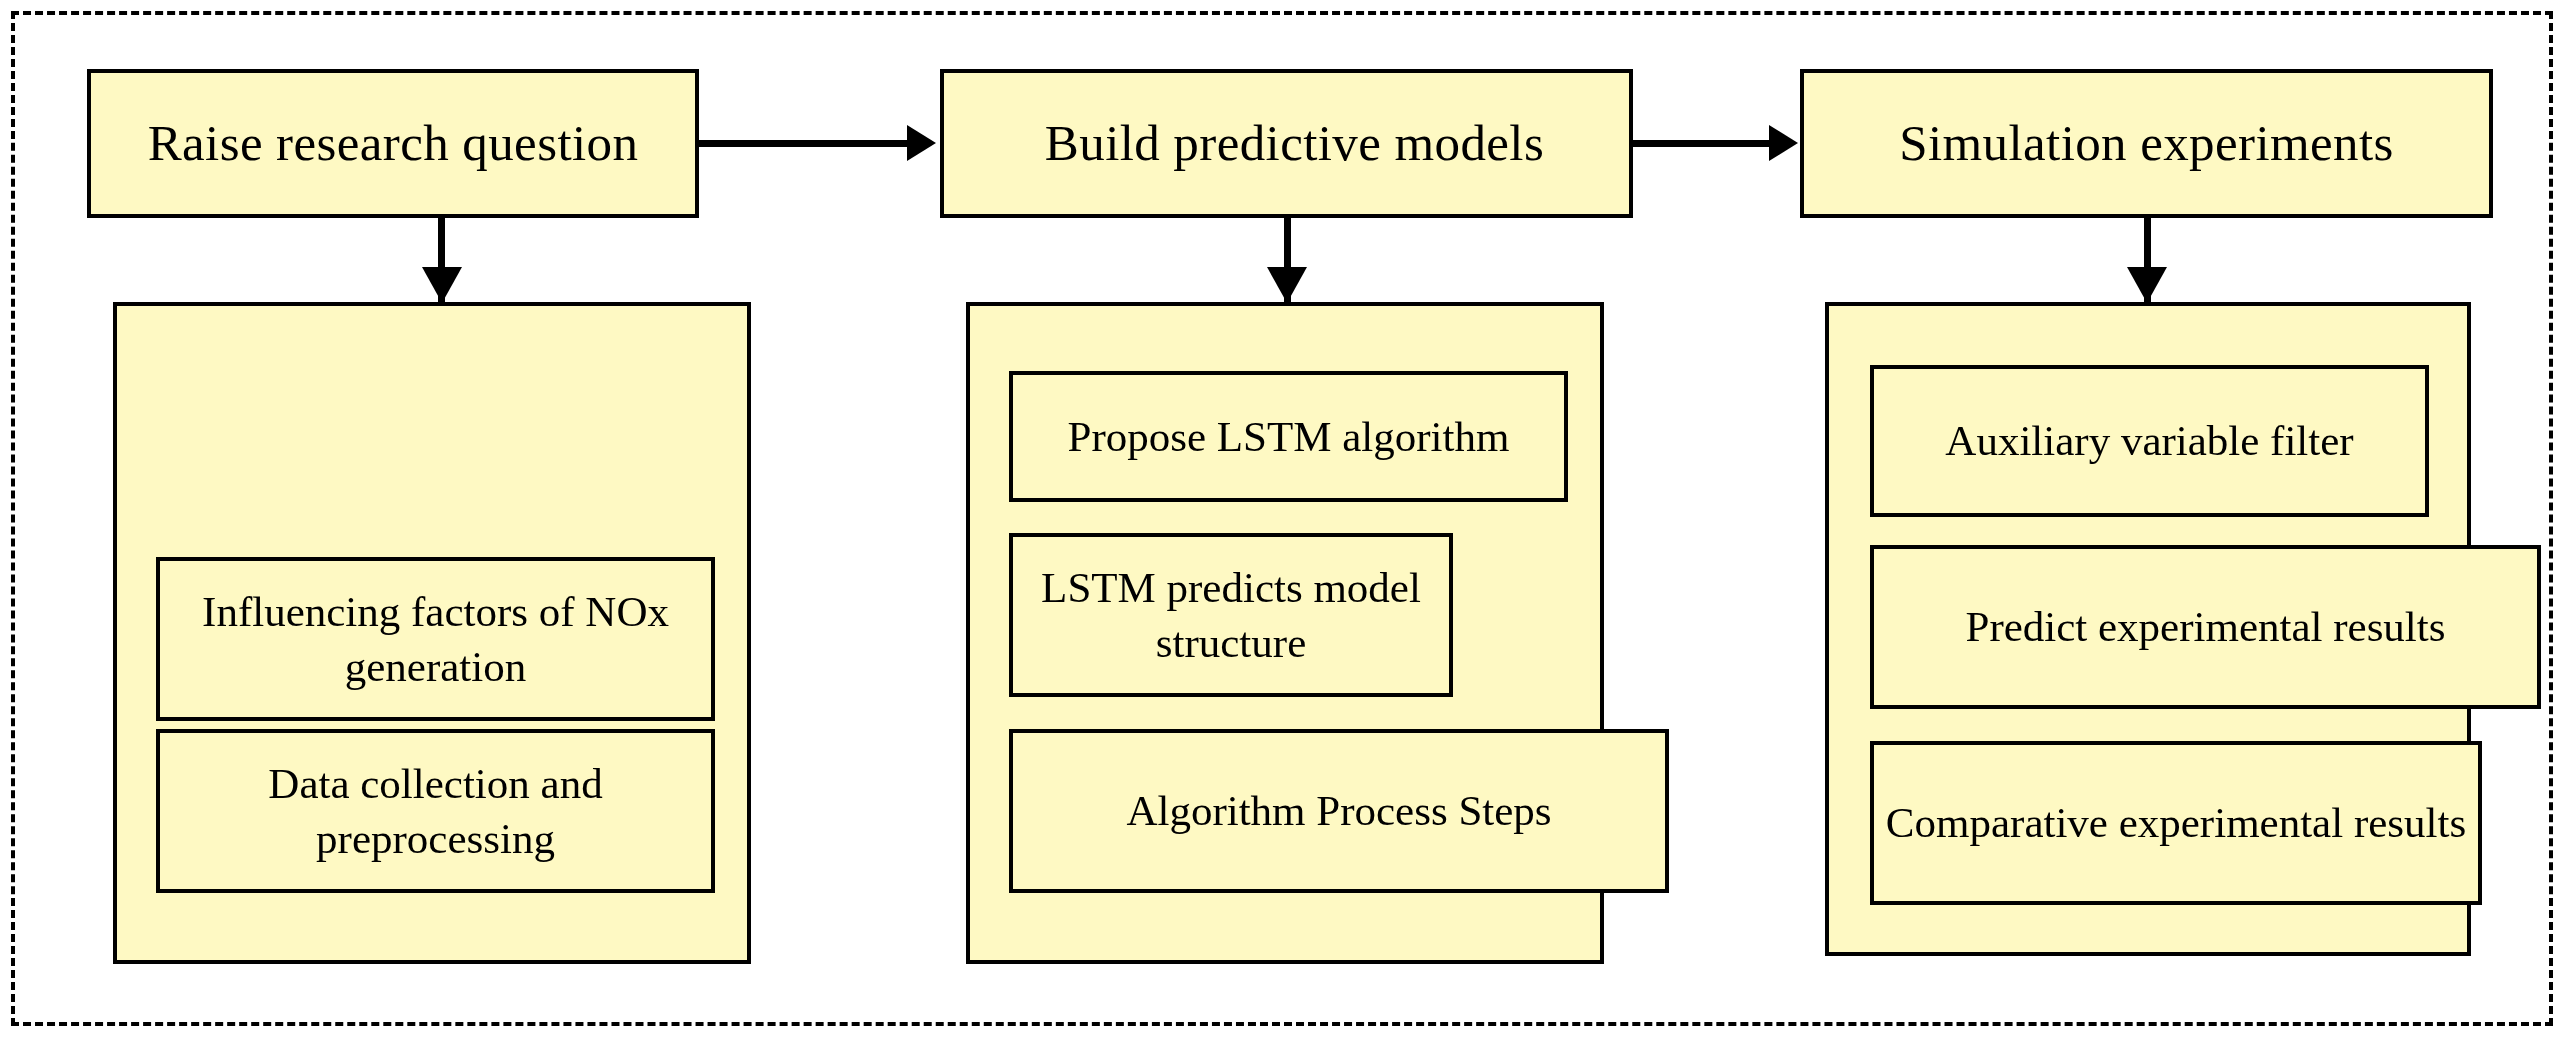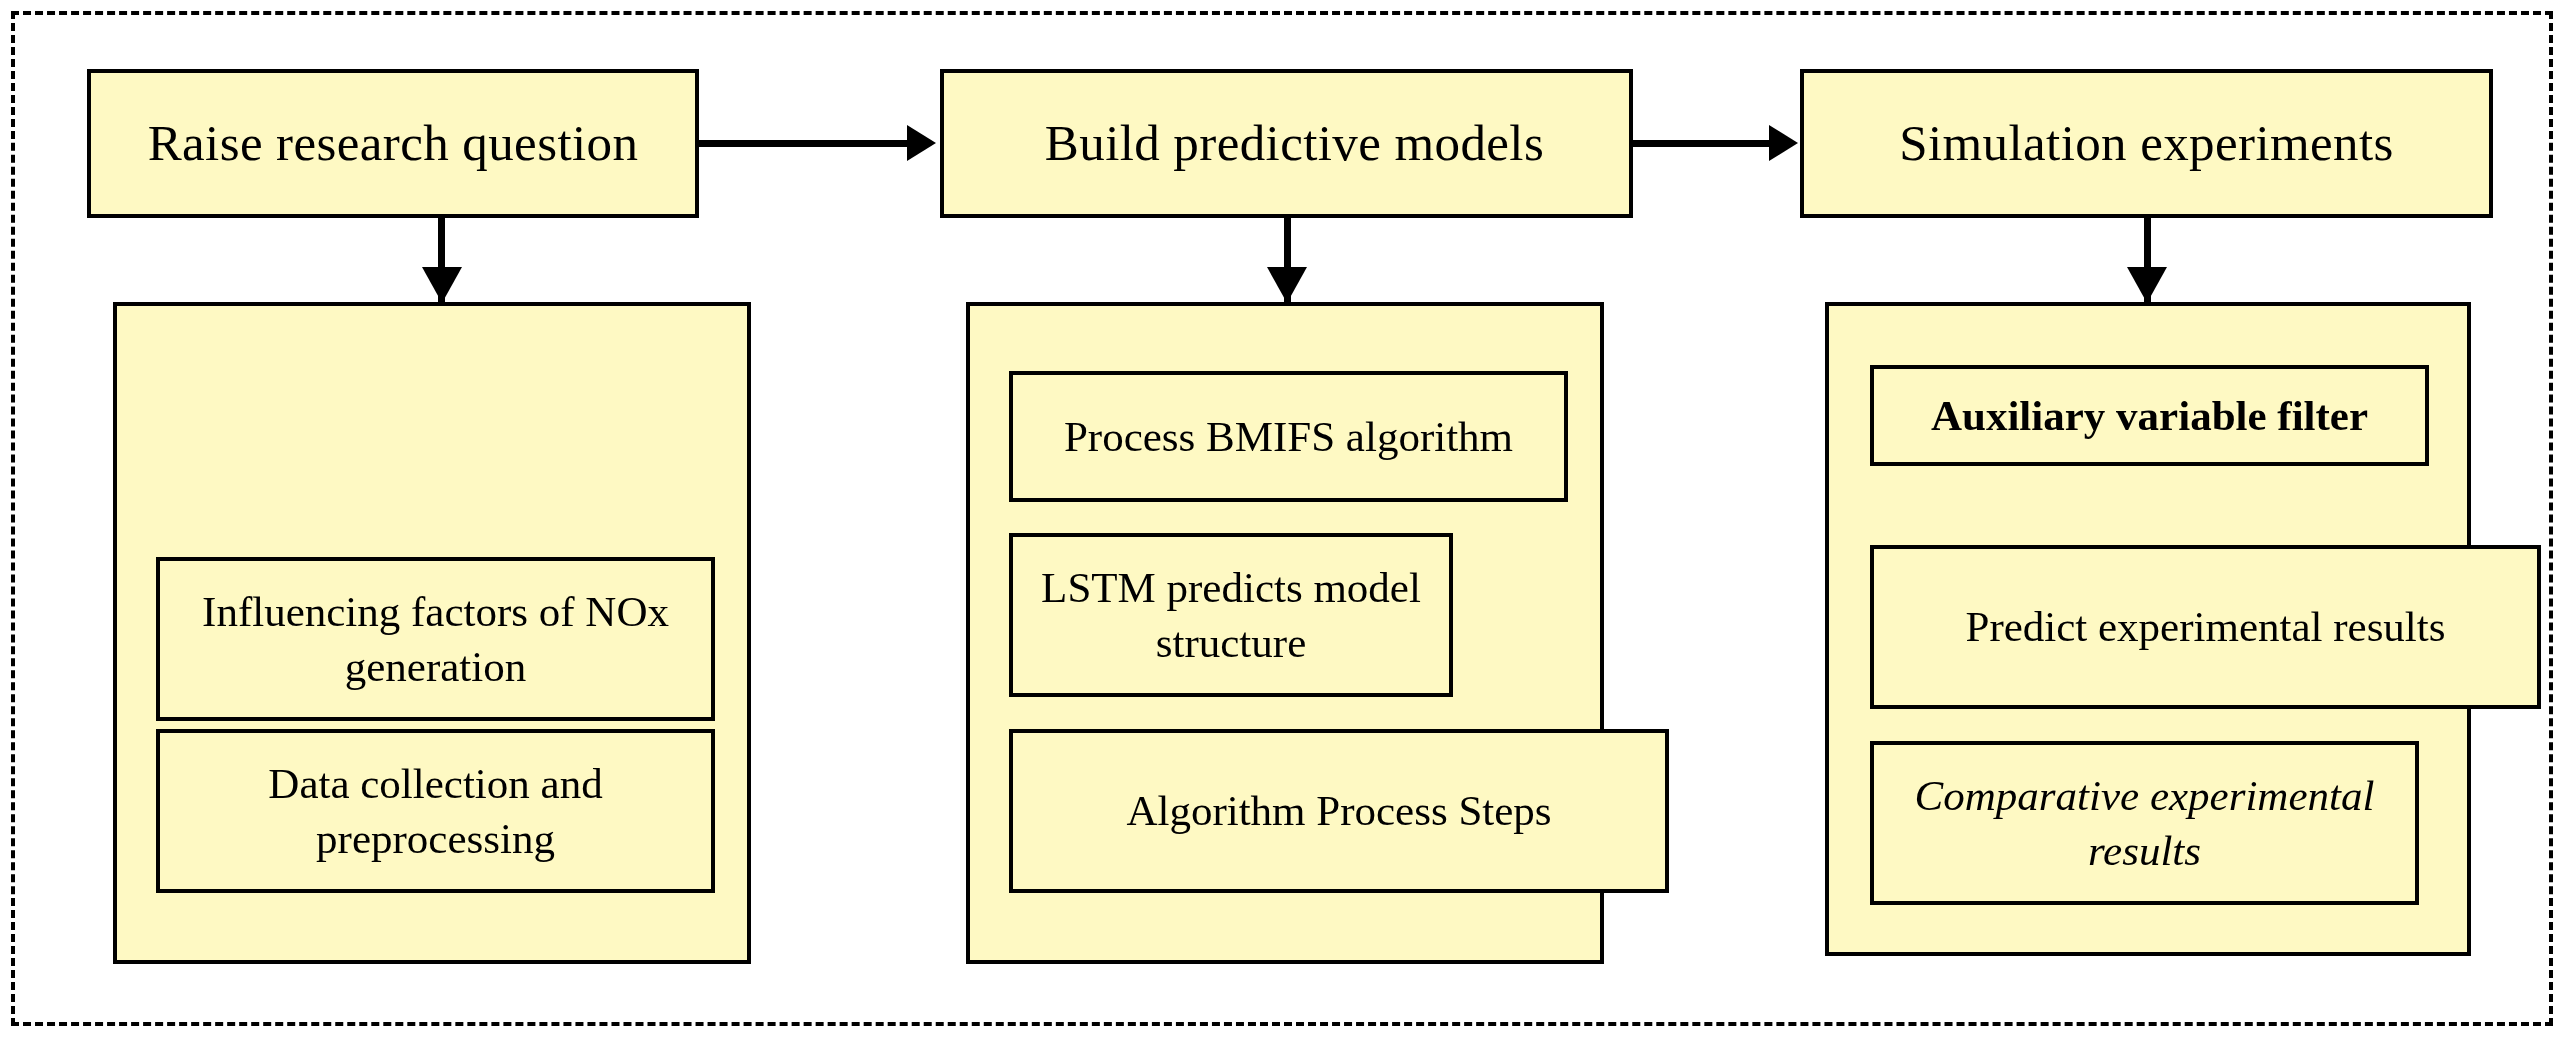--- a/index.html
+++ b/index.html
@@ -127,21 +127,21 @@
   <div class="box header-box" style="left:940px; top:69px; width:693px; height:149px;padding-left:16px;">
     <span>Build predictive models</span>
   </div>
 
   <div class="v-line" style="left:1284px; top:217px; height:85px;"></div>
   <div class="arrow-down" style="left:1267px; top:267px;"></div>
 
   <div class="box container-box" style="left:966px; top:302px; width:638px; height:662px;">
 
     <div class="box leaf-box" style="left:39px; top:65px; width:559px; height:131px;">
-      <span>Process BMIFS algorithm</span>
+      <span>Propose LSTM algorithm</span>
     </div>
 
     <div class="box leaf-box" style="left:39px; top:227px; width:444px; height:164px;">
       <span>LSTM predicts model structure</span>
     </div>
 
     <div class="box leaf-box" style="left:39px; top:423px; width:660px; height:164px;">
       <span>Algorithm Process Steps</span>
     </div>
   </div>
@@ -151,27 +151,27 @@
 
   <div class="box header-box" style="left:1800px; top:69px; width:693px; height:149px;">
     <span>Simulation experiments</span>
   </div>
 
   <div class="v-line" style="left:2144px; top:217px; height:85px;"></div>
   <div class="arrow-down" style="left:2127px; top:267px;"></div>
 
   <div class="box container-box" style="left:1825px; top:302px; width:646px; height:654px;">
 
-    <div class="box leaf-box" style="left:41px; top:59px; width:559px; height:101px;font-weight:bold;">
+    <div class="box leaf-box" style="left:41px; top:59px; width:559px; height:152px;">
       <span>Auxiliary variable filter</span>
     </div>
 
     <div class="box leaf-box" style="left:41px; top:239px; width:671px; height:164px;">
       <span>Predict experimental results</span>
     </div>
 
-    <div class="box leaf-box" style="left:41px; top:435px; width:549px; height:164px;font-style:italic;">
+    <div class="box leaf-box" style="left:41px; top:435px; width:612px; height:164px;">
       <span>Comparative experimental results</span>
     </div>
   </div>
 
 </div>
 
 
 </body></html>

